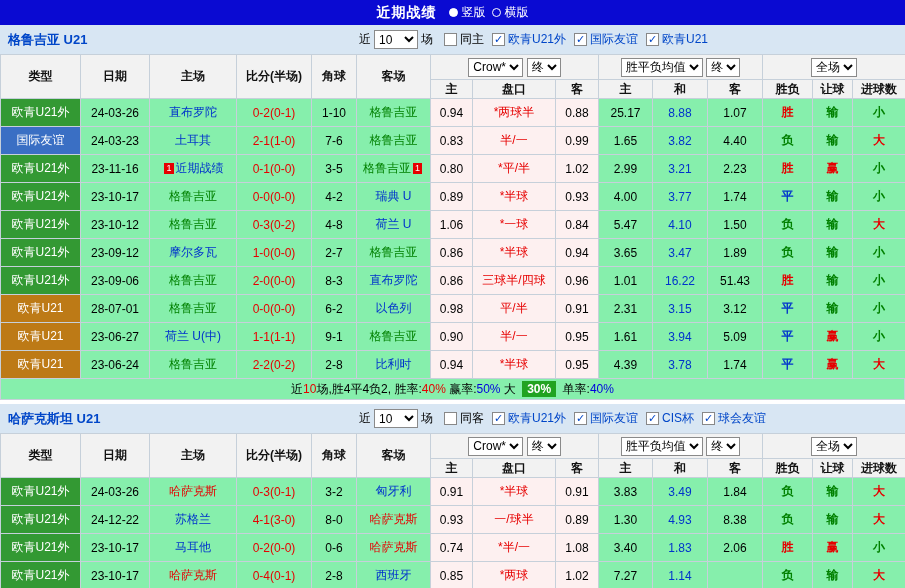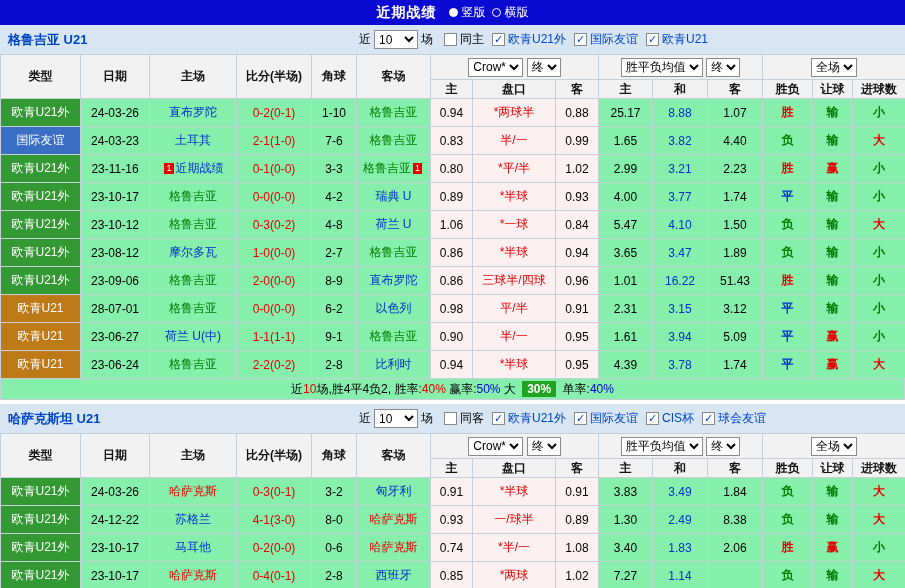--- a/index.html
+++ b/index.html
@@ -173,21 +173,21 @@
             <td>4.40</td>
             <td class="res c-green">负</td>
             <td class="res c-green">输</td>
             <td class="res c-red">大</td>
           </tr>
           <tr>
             <td class="type lg-green">欧青U21外</td>
             <td>23-11-16</td>
             <td><span class="rbadge">1</span><span class="c-blue">近期战绩</span></td>
             <td class="score">0-1(0-0)</td>
-            <td>3-3</td>
+            <td>3-5</td>
             <td><span class="c-green">格鲁吉亚</span><span class="rbadge">1</span></td>
             <td class="pink">0.80</td>
             <td class="pink c-red">*平/半</td>
             <td class="pink">1.02</td>
             <td>2.99</td>
             <td class="c-blue">3.21</td>
             <td>2.23</td>
             <td class="res c-red">胜</td>
             <td class="res c-red">赢</td>
             <td class="res c-green">小</td>
@@ -221,41 +221,41 @@
             <td class="pink">0.84</td>
             <td>5.47</td>
             <td class="c-blue">4.10</td>
             <td>1.50</td>
             <td class="res c-green">负</td>
             <td class="res c-green">输</td>
             <td class="res c-red">大</td>
           </tr>
           <tr>
             <td class="type lg-green">欧青U21外</td>
-            <td>23-08-12</td>
+            <td>23-09-12</td>
             <td><span class="c-blue">摩尔多瓦</span></td>
             <td class="score">1-0(0-0)</td>
             <td>2-7</td>
             <td><span class="c-green">格鲁吉亚</span></td>
             <td class="pink">0.86</td>
             <td class="pink c-red">*半球</td>
             <td class="pink">0.94</td>
             <td>3.65</td>
             <td class="c-blue">3.47</td>
             <td>1.89</td>
             <td class="res c-green">负</td>
             <td class="res c-green">输</td>
             <td class="res c-green">小</td>
           </tr>
           <tr>
             <td class="type lg-green">欧青U21外</td>
             <td>23-09-06</td>
             <td><span class="c-green">格鲁吉亚</span></td>
             <td class="score">2-0(0-0)</td>
-            <td>8-9</td>
+            <td>8-3</td>
             <td><span class="c-blue">直布罗陀</span></td>
             <td class="pink">0.86</td>
             <td class="pink c-red">三球半/四球</td>
             <td class="pink">0.96</td>
             <td>1.01</td>
             <td class="c-blue">16.22</td>
             <td>51.43</td>
             <td class="res c-red">胜</td>
             <td class="res c-green">输</td>
             <td class="res c-green">小</td>
@@ -427,21 +427,21 @@
             <td class="type lg-green">欧青U21外</td>
             <td>24-12-22</td>
             <td><span class="c-blue">苏格兰</span></td>
             <td class="score">4-1(3-0)</td>
             <td>8-0</td>
             <td><span class="c-red">哈萨克斯</span></td>
             <td class="pink">0.93</td>
             <td class="pink c-red">一/球半</td>
             <td class="pink">0.89</td>
             <td>1.30</td>
-            <td class="c-blue">2.49</td>
+            <td class="c-blue">4.93</td>
             <td>8.38</td>
             <td class="res c-green">负</td>
             <td class="res c-green">输</td>
             <td class="res c-red">大</td>
           </tr>
           <tr>
             <td class="type lg-green">欧青U21外</td>
             <td>23-10-17</td>
             <td><span class="c-blue">马耳他</span></td>
             <td class="score">0-2(0-0)</td>

